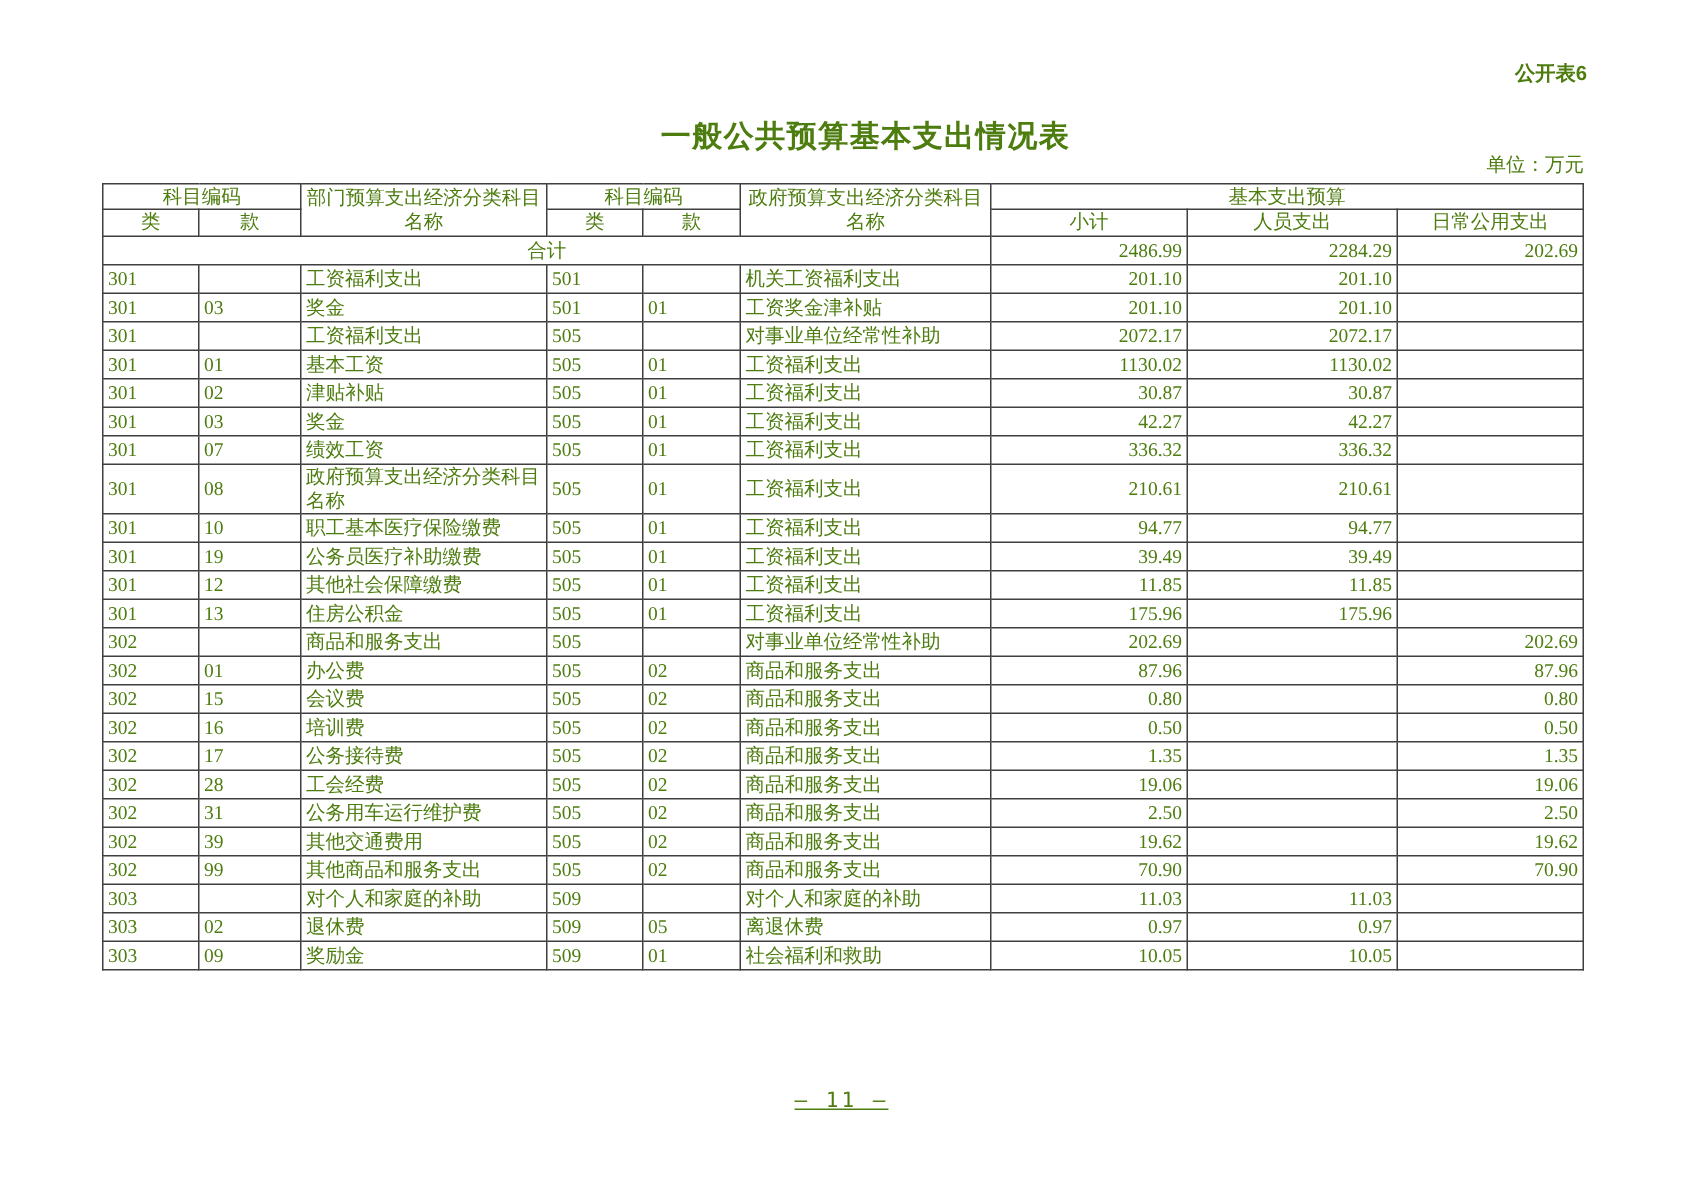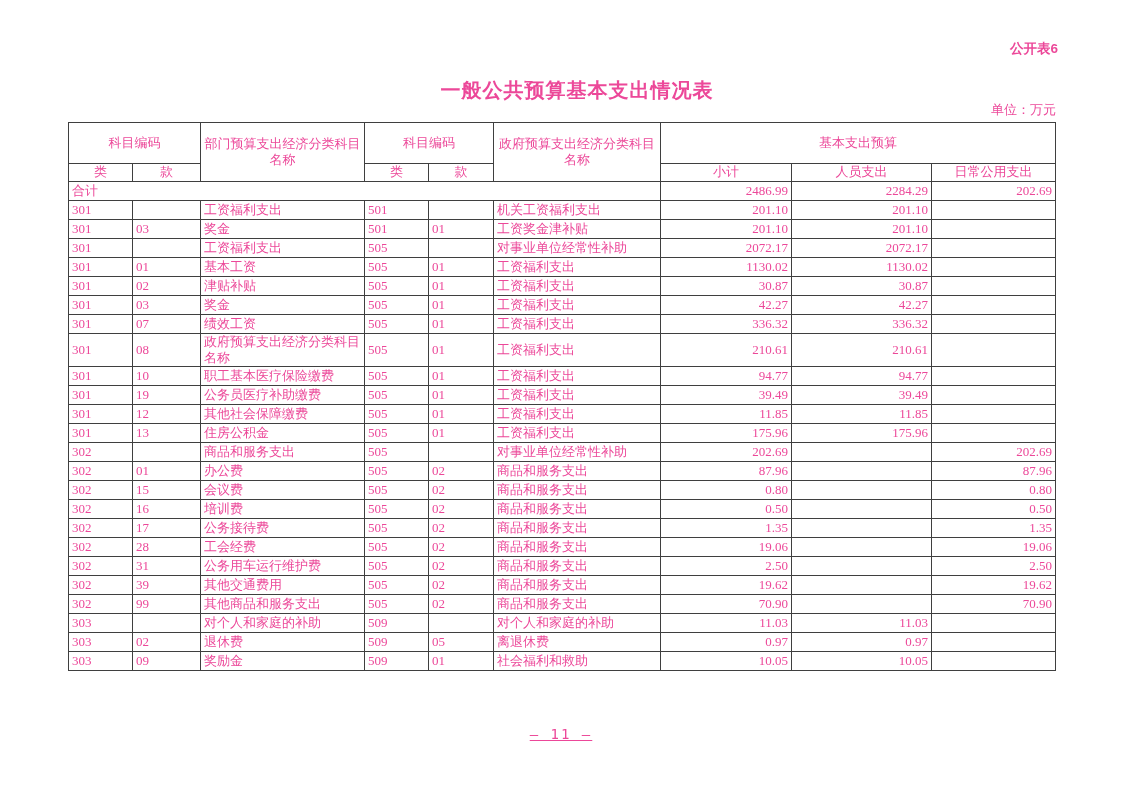--- a/index.html
+++ b/index.html
@@ -2,21 +2,21 @@
 <html><head>
 <meta charset="utf-8">
 <style>
   * { box-sizing: border-box; }
   html, body { margin: 0; padding: 0; background: #ffffff; }
   .page {
     position: relative;
     width: 1122px;
     height: 793px;
     background: #ffffff;
-    color: #ec4899;
+    color: #4d7c0f;
     font-family: "Liberation Serif", "DejaVu Serif", serif;
     overflow: hidden;
   }
   .corner-label {
     position: absolute;
     top: 40px;
     right: 64px;
     font-family: "Liberation Sans", "DejaVu Sans", sans-serif;
     font-weight: bold;
     font-size: 13.5px;
@@ -49,26 +49,26 @@
     font-size: 13px;
   }
   table.budget th, table.budget td {
     border: 1px solid #3f3f3f;
     padding: 0 3px;
     font-weight: normal;
     line-height: 1.22;
     overflow: hidden;
     word-break: break-all;
   }
-  table.budget thead tr.h1 th { height: 16px; text-align: center; padding: 12px 1px; }
+  table.budget thead tr.h1 th { height: 16px; text-align: center; padding: 0 1px; }
   table.budget thead tr.h2 th { height: 18px; text-align: center; }
   table.budget td { height: 19px; }
   td.txt { text-align: left; }
   td.amt { text-align: right; padding-right: 4px; }
-  td.total { }
+  td.total { text-align: center; }
   .page-number {
     position: absolute;
     top: 726px;
     left: 0;
     width: 100%;
     text-align: center;
     font-family: "DejaVu Sans Mono", "Liberation Mono", monospace;
     font-size: 14px;
     letter-spacing: 2px;
     text-decoration: underline;

